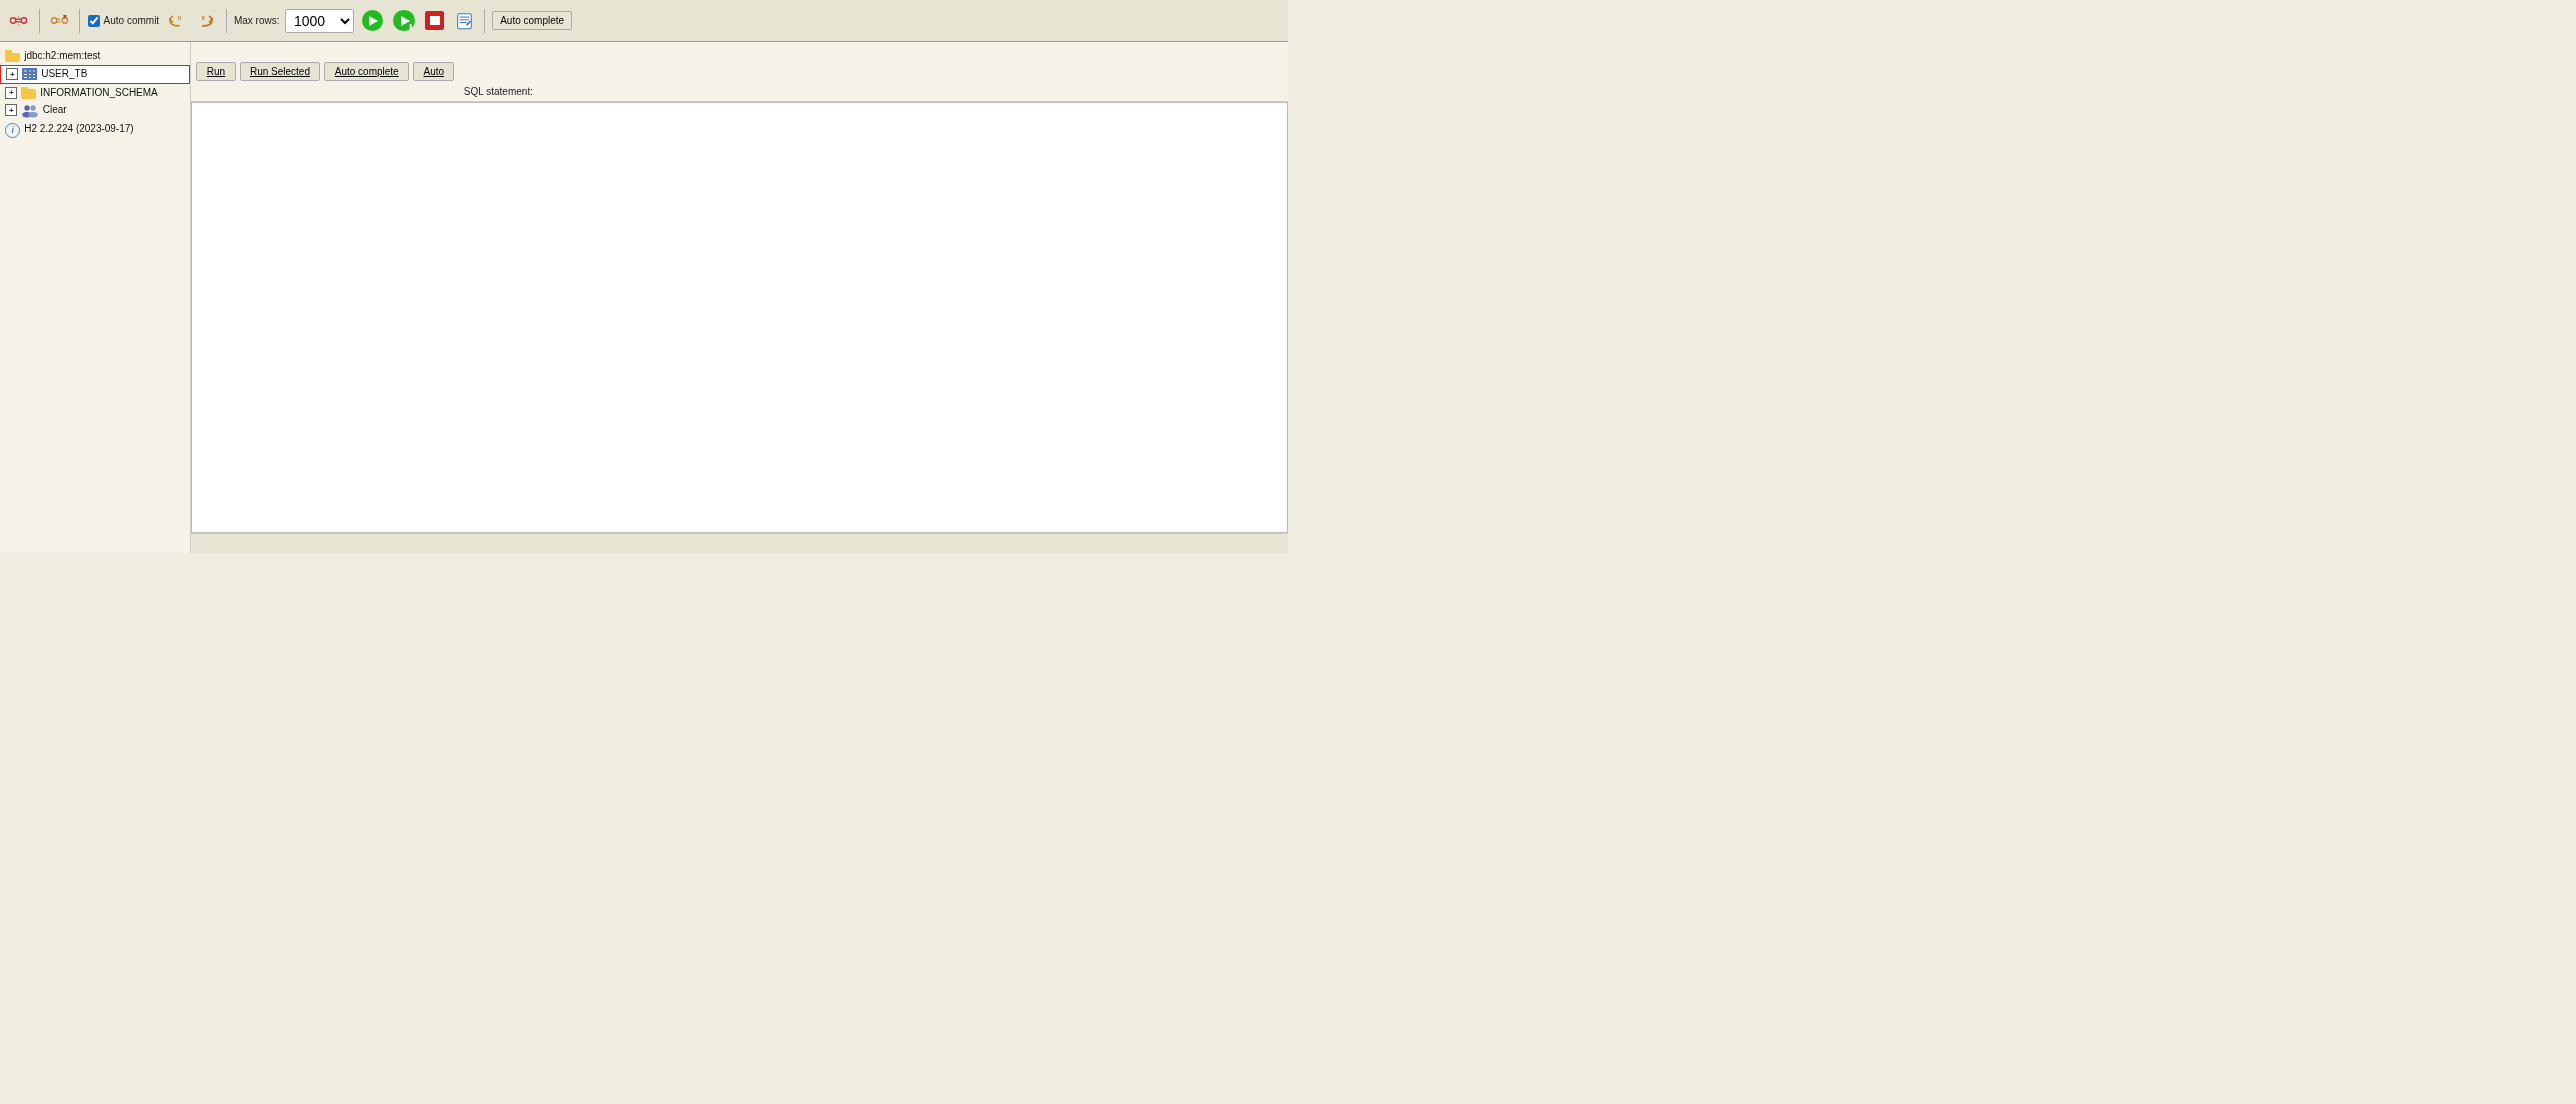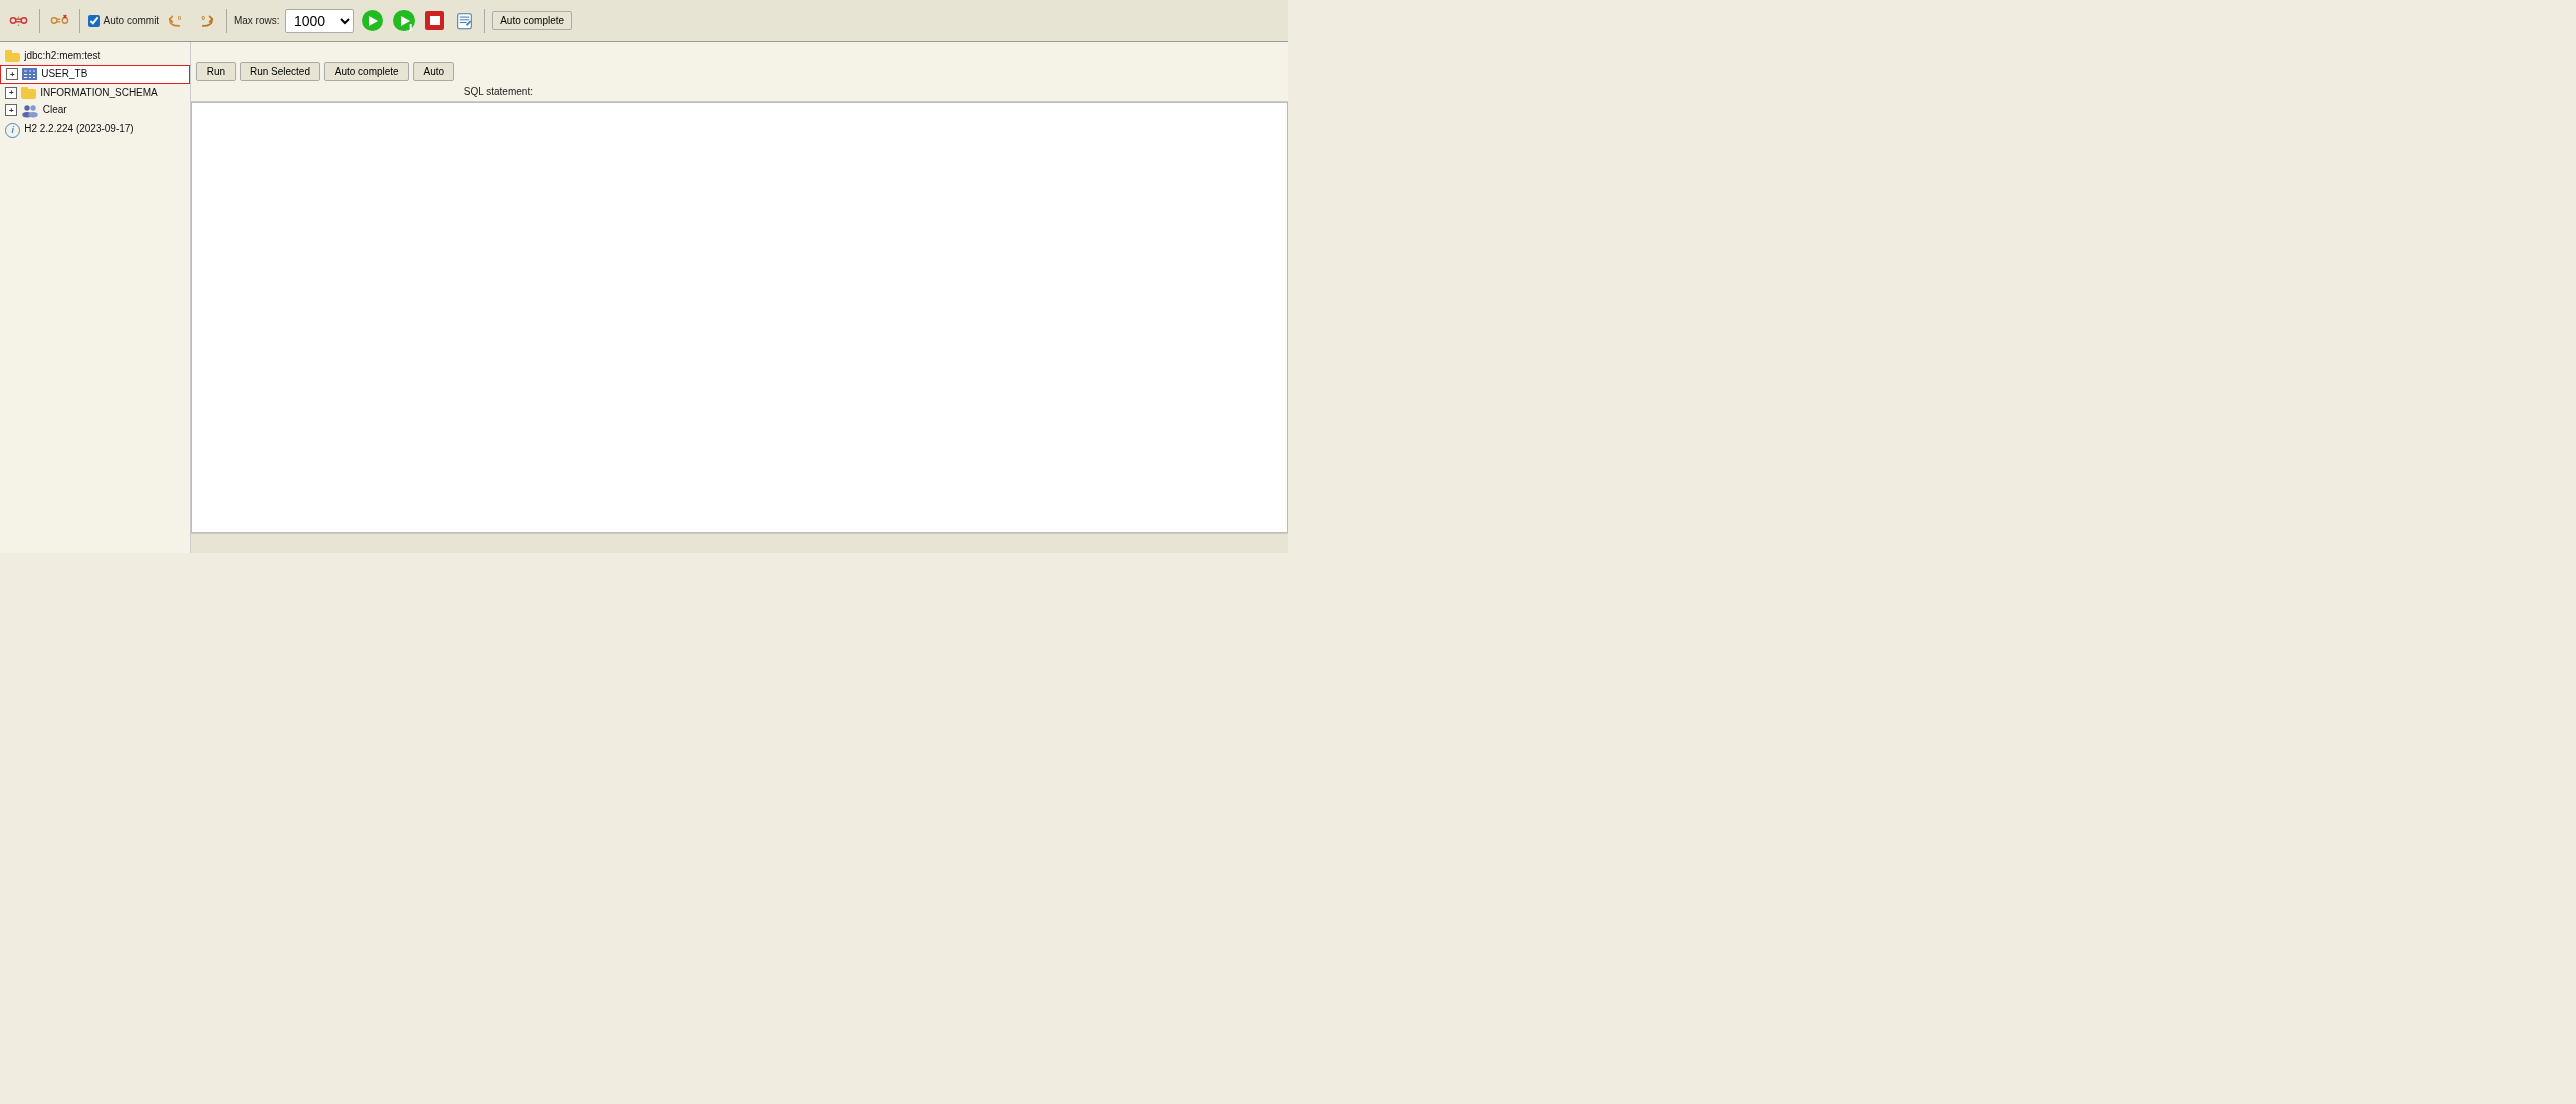--- a/index.html
+++ b/index.html
@@ -236,20 +236,21 @@
       border-bottom: 0.7px solid #ccc;
     }
 
     .sql-btn {
       font-size: 10px;
       padding: 3.4px 9.4px;
       background: #e8e4d4;
       border: 0.7px solid #aaa;
       border-radius: 2px;
       cursor: pointer;
+      text-decoration: underline;
     }
 
     .sql-statement-label {
       font-size: 10px;
       color: #222;
       margin-left: 5.4px;
       margin-top: 40px;
     }
 
     .sql-editor-area {

